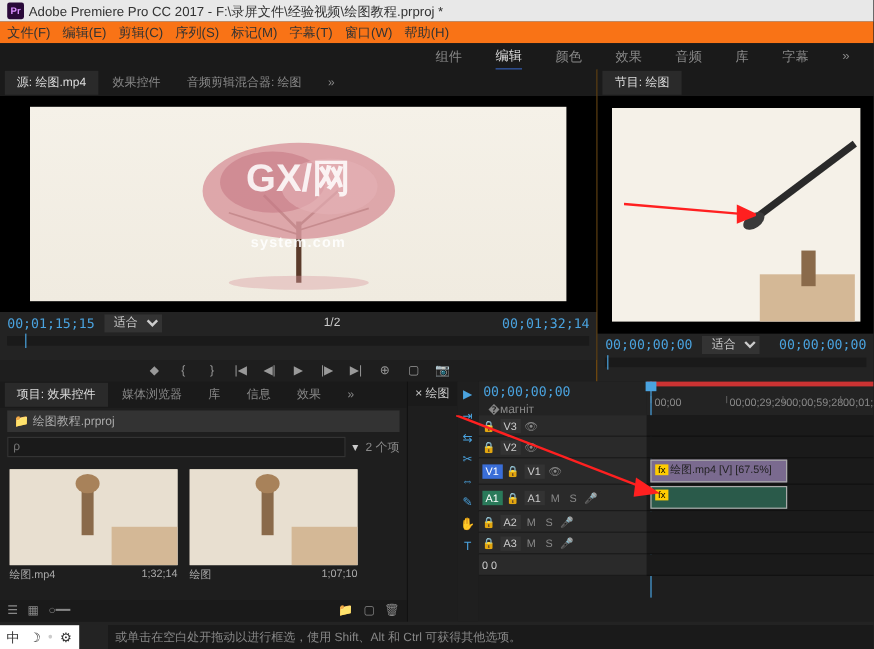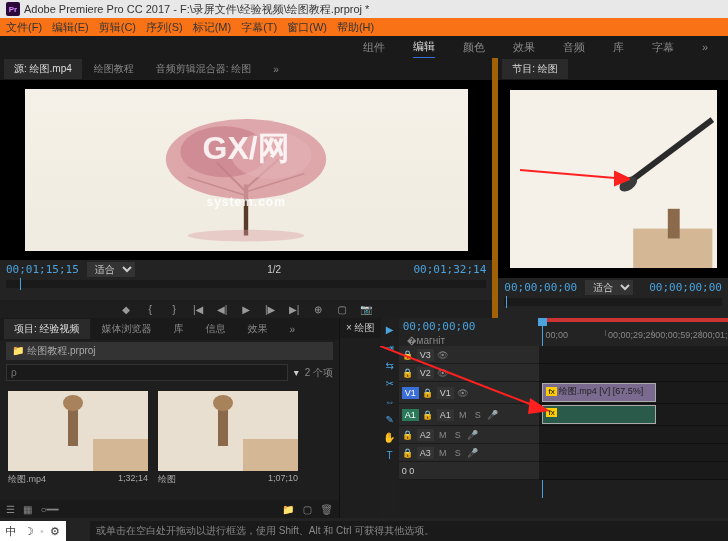--- a/index.html
+++ b/index.html
@@ -6,21 +6,21 @@
 body { background: #232323; color: #ccc; width: 728px; height: 541px; overflow: hidden; font-size: 10px; position: relative; }
 .titlebar { background: #e8e8e8; color: #333; height: 18px; padding: 2px 6px; font-size: 11px; display: flex; align-items: center; }
 .titlebar .pr-icon { width: 14px; height: 14px; background: #2a0a3a; border-radius: 2px; margin-right: 4px; display: flex; align-items: center; justify-content: center; color: #d98fff; font-size: 8px; font-weight: bold; }
 .menubar { background: #f97316; color: #333; height: 18px; padding: 0 6px; font-size: 11px; display: flex; align-items: center; gap: 10px; }
 .menubar span { cursor: pointer; }
 .workspace-tabs { background: #1a1a1a; height: 22px; display: flex; align-items: center; justify-content: flex-end; gap: 28px; padding: 0 20px; color: #888; font-size: 11px; }
 .workspace-tabs .tab { cursor: pointer; padding: 3px 0; }
 .workspace-tabs .tab.active { color: #ddd; border-bottom: 2px solid #3a6ed8; }
 .workspace-tabs .more { color: #888; }
 .main-row { display: flex; height: 260px; }
-.source-panel { width: 510px; background: #1e1e1e; display: flex; flex-direction: column; border-right: 6px solid #a16207; }
+.source-panel { width: 510px; background: #1e1e1e; display: flex; flex-direction: column; border-right: 1px solid #a16207; }
 .panel-tabs { height: 22px; display: flex; align-items: center; background: #1a1a1a; font-size: 10px; gap: 2px; padding-left: 4px; }
 .panel-tabs .ptab { padding: 3px 10px; color: #888; cursor: pointer; }
 .panel-tabs .ptab.active { background: #2a2a2a; color: #ddd; }
 .video-area { flex: 1; background: #000; position: relative; display: flex; align-items: center; justify-content: center; }
 .cherry-tree { width: 90%; height: 90%; background: linear-gradient(#f5f1e8, #f0ebe0); position: relative; overflow: hidden; }
 .tree-svg { position: absolute; left: 50%; top: 50%; transform: translate(-50%, -50%); width: 80%; height: 90%; }
 .watermark { position: absolute; left: 50%; top: 50%; transform: translate(-50%, -50%); color: rgba(255,255,255,0.85); font-size: 32px; font-weight: bold; pointer-events: none; z-index: 100; text-align: center; line-height: 1; }
 .watermark .sub { font-size: 12px; display: block; letter-spacing: 1px; margin-top: 32px; }
 .transport { height: 40px; background: #232323; display: flex; flex-direction: column; }
 .time-row { display: flex; align-items: center; height: 18px; padding: 0 6px; gap: 8px; }
@@ -107,21 +107,21 @@
   <span class="tab">库</span>
   <span class="tab">字幕</span>
   <span class="more">»</span>
 </div>
 
 <div class="main-row">
 
   <div class="source-panel">
     <div class="panel-tabs">
       <div class="ptab active">源: 绘图.mp4</div>
-      <div class="ptab">绘图教程</div>
+      <div class="ptab">效果控件</div>
       <div class="ptab">音频剪辑混合器: 绘图</div>
       <div class="ptab">»</div>
     </div>
     <div class="video-area">
       <div class="cherry-tree">
         <svg class="tree-svg" viewBox="0 0 300 200">
           <line x1="150" y1="190" x2="150" y2="120" stroke="#5a3a2a" stroke-width="6"></line>
           <line x1="150" y1="130" x2="110" y2="90" stroke="#5a3a2a" stroke-width="3"></line>
           <line x1="150" y1="125" x2="195" y2="85" stroke="#5a3a2a" stroke-width="3"></line>
           <line x1="150" y1="135" x2="70" y2="110" stroke="#5a3a2a" stroke-width="2"></line>
@@ -194,21 +194,21 @@
           <div class="head" style="left:1%"></div>
         </div>
     </div>
   </div>
 </div>
 
 <div class="lower-row">
 
   <div class="project-panel">
     <div class="panel-tabs">
-      <div class="ptab active">项目: 经验视频</div>
+      <div class="ptab active">项目: 效果控件</div>
       <div class="ptab">媒体浏览器</div>
       <div class="ptab">库</div>
       <div class="ptab">信息</div>
       <div class="ptab">效果</div>
       <div class="ptab">»</div>
     </div>
     <div class="project-path">📁 <span>绘图教程.prproj</span></div>
     <div class="search-row">
       <input class="search-box" placeholder="ρ" style="">
       <span>▾</span>

